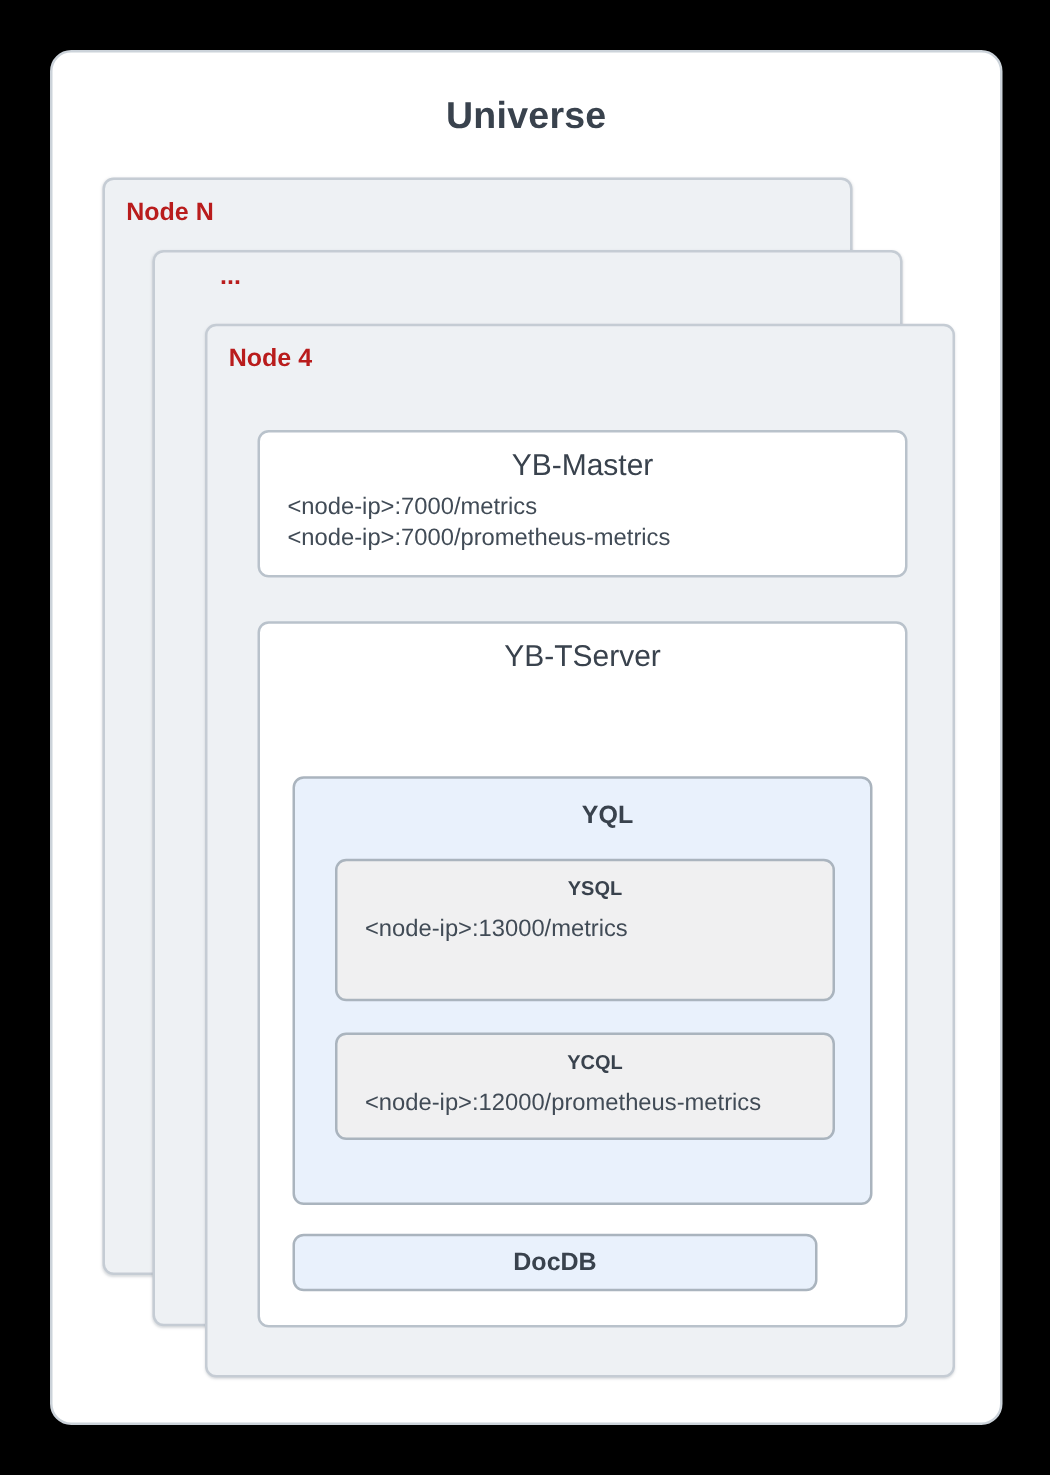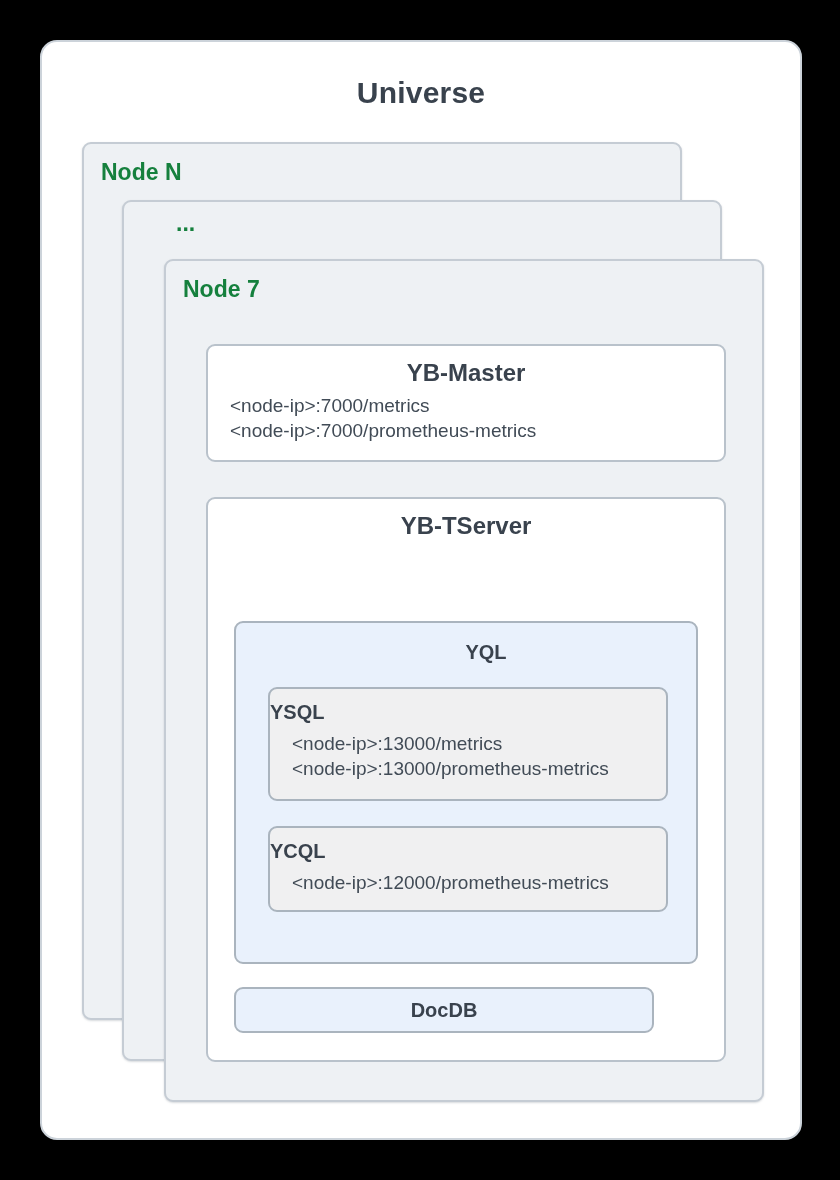--- a/index.html
+++ b/index.html
@@ -40,41 +40,41 @@
     border-radius: 9px;
     box-sizing: border-box;
     box-shadow: 0 1px 2px rgba(100,110,125,0.25);
   }
   .node-n   { left: 40px;  top: 100px; width: 600px; height: 878px; }
   .node-mid { left: 80px;  top: 158px; width: 600px; height: 861px; }
   .node-1   { left: 122px; top: 217px; width: 600px; height: 843px; }
 
   .node-label {
     position: absolute;
-    font-size: 23px;
+    font-size: 20px;
     font-weight: 700;
-    color: #15803d;
+    color: #b91c1c;
   }
   .label-main { left: 17px; top: 15px; }
   .label-ellipsis { left: 52px; top: 8px; }
 
   .component {
     position: absolute;
     background: #ffffff;
     border: 2px solid #b9c2cb;
     border-radius: 9px;
     box-sizing: border-box;
   }
   .yb-master  { left: 40px; top: 83px;  width: 520px; height: 118px; }
   .yb-tserver { left: 40px; top: 236px; width: 520px; height: 565px; }
 
   .component-title {
     text-align: center;
     font-size: 24px;
-    font-weight: 700;
+    font-weight: 400;
     color: #39424d;
     margin-top: 13px;
     line-height: 28px;
   }
   .metrics {
     margin: 6px 0 0 22px;
     font-size: 19px;
     line-height: 25px;
     color: #414b56;
   }
@@ -108,65 +108,66 @@
     position: absolute;
     background: #f0f0f1;
     border: 2px solid #aab4be;
     border-radius: 9px;
     box-sizing: border-box;
   }
   .ysql { left: 32px; top: 64px;  width: 400px; height: 114px; }
   .ycql { left: 32px; top: 203px; width: 400px; height: 86px; }
 
   .api-title {
-    font-size: 20px;
+    text-align: center;
+    font-size: 16px;
     font-weight: 700;
     color: #39424d;
     margin-top: 10px;
     line-height: 26px;
+    margin-left: 16px;
   }
 </style>
 </head>
 <body>
 
 <div class="stage">
   <div class="universe">
 
     <div class="universe-title">Universe</div>
 
     <div class="node node-n">
       <div class="node-label label-main">Node N</div>
     </div>
 
     <div class="node node-mid">
       <div class="node-label label-ellipsis">...</div>
     </div>
 
     <div class="node node-1">
-      <div class="node-label label-main">Node 7</div>
+      <div class="node-label label-main">Node 4</div>
 
       <div class="component yb-master">
         <div class="component-title">YB-Master</div>
         <div class="metrics">
           <div>&lt;node-ip&gt;:7000/metrics</div>
           <div>&lt;node-ip&gt;:7000/prometheus-metrics</div>
         </div>
       </div>
 
       <div class="component yb-tserver">
         <div class="component-title">YB-TServer</div>
 
         <div class="subsys yql">
           <div class="subsys-title">YQL</div>
 
           <div class="api ysql">
             <div class="api-title">YSQL</div>
             <div class="metrics">
               <div>&lt;node-ip&gt;:13000/metrics</div>
-              <div>&lt;node-ip&gt;:13000/prometheus-metrics</div>
             </div>
           </div>
 
           <div class="api ycql">
             <div class="api-title">YCQL</div>
             <div class="metrics">
               <div>&lt;node-ip&gt;:12000/prometheus-metrics</div>
             </div>
           </div>
         </div>

